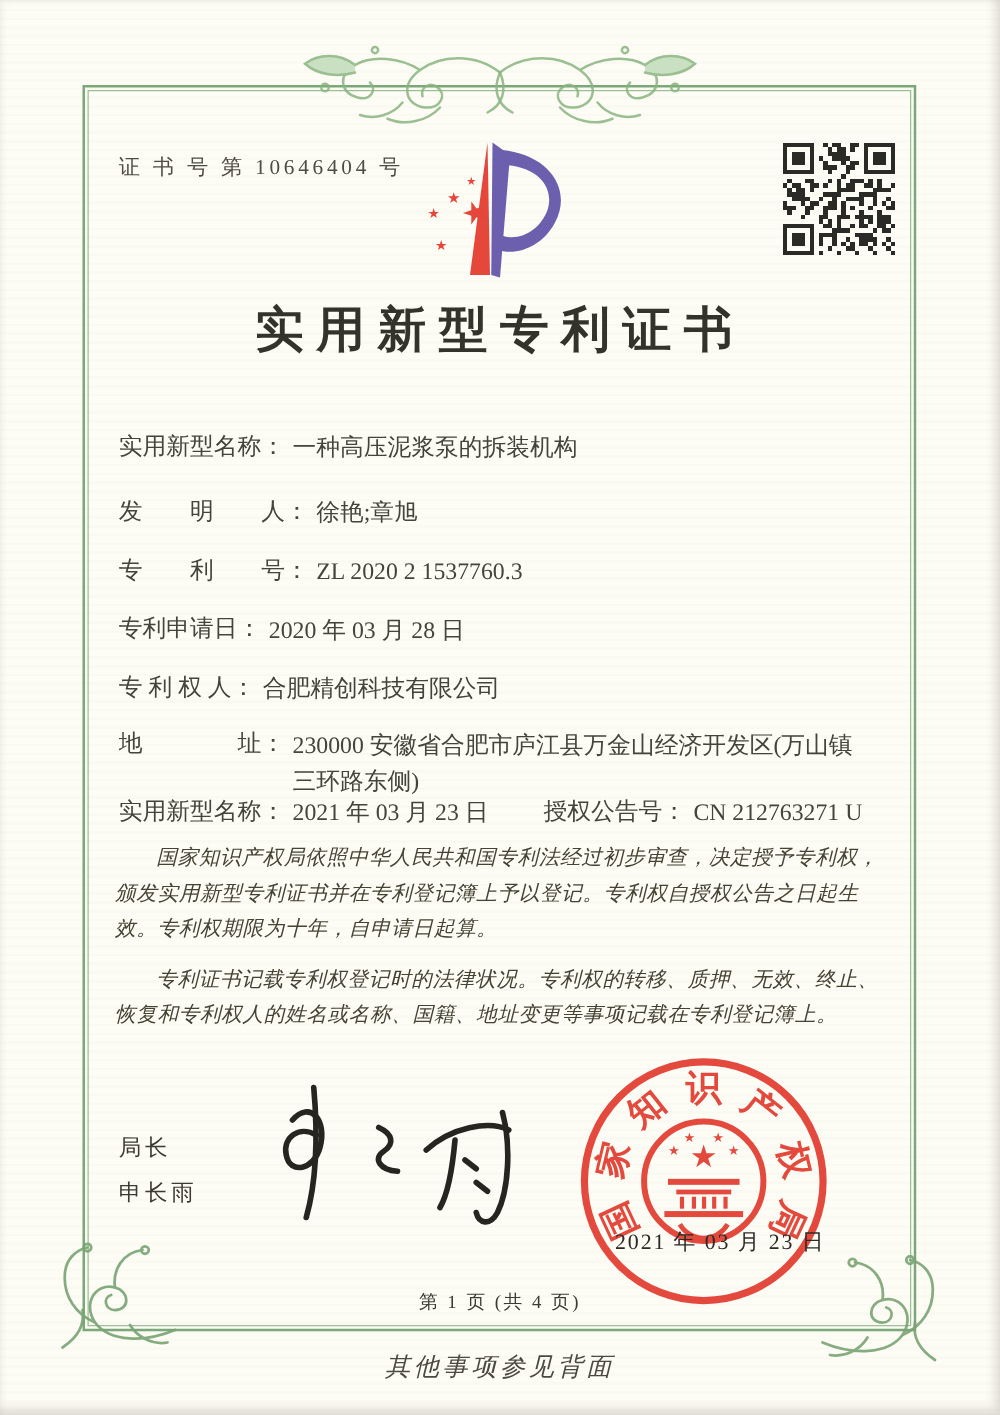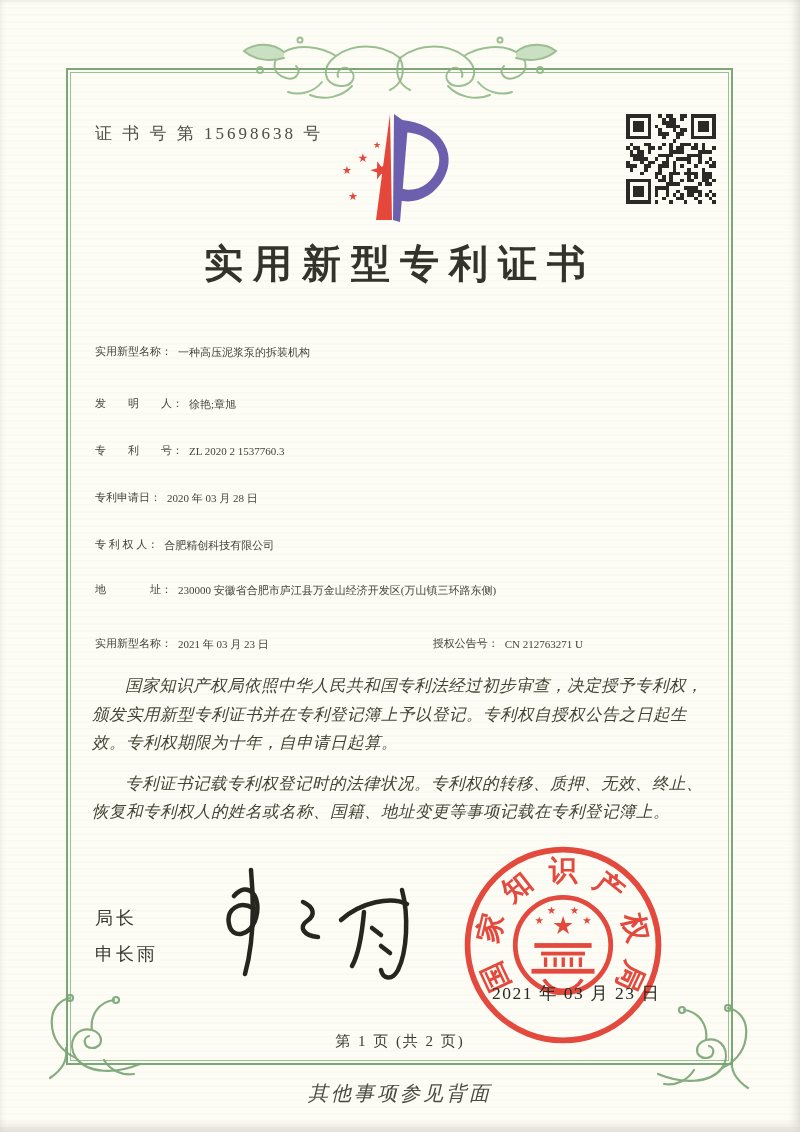--- a/index.html
+++ b/index.html
@@ -18,21 +18,21 @@
     border:2px solid #7ba779;}
   .frame-inner{position:absolute;inset:2px;border:1px solid #9cc096;}
   .ornament-top{position:absolute;left:50%;top:22px;transform:translateX(-50%);}
   .ornament-bl{position:absolute;left:34px;top:994px;}
   .ornament-br{position:absolute;left:652px;top:1004px;transform:scaleX(-1);}
   .cert-no{position:absolute;left:95px;top:122px;font-size:17px;letter-spacing:3px;color:#4e4c43;}
   .logo{position:absolute;left:334px;top:108px;}
   .qr{position:absolute;left:626px;top:114px;width:90px;height:90px;}
   .doc-title{position:absolute;left:0;right:0;top:237px;text-align:center;
     font-size:39px;font-weight:bold;letter-spacing:10px;color:#33322b;}
-  .row{position:absolute;left:95px;width:625px;font-size:11px;color:#45443b;}
+  .row{position:absolute;left:95px;width:625px;font-size:19px;color:#45443b;}
   .row .lbl{display:inline-block;vertical-align:top;color:#45443b;}
   .row .val{display:inline-block;vertical-align:top;margin-left:6px;max-width:470px;line-height:1.55;}
   .row2col .half{display:inline-block;}
   .paras{position:absolute;left:92px;top:660px;width:624px;color:#454334;}
   .paras p{margin:12px 0 8px 0;font-size:16.5px;line-height:1.73;font-style:italic;text-indent:2em;letter-spacing:0.5px;}
   .signer{position:absolute;left:95px;font-size:18px;letter-spacing:3px;color:#3c3a32;}
   .signer-title{top:906px;}
   .signer-name{top:942px;text-align:right;}
   .signature{position:absolute;left:206px;top:862px;}
   .seal{position:absolute;left:458px;top:840px;z-index:1;opacity:0.93;}
@@ -85,21 +85,21 @@
         <path d="M42,64 C28,58 16,44 18,24 C19,14 26,6 36,4"></path>
         <path d="M58,36 C56,22 64,8 80,6"></path>
         <path d="M16,84 C28,76 34,66 32,54"></path>
         <path d="M70,66 C76,76 88,82 100,80"></path>
         <circle cx="36" cy="4" r="3"></circle>
         <circle cx="82" cy="6" r="3"></circle>
       </g>
     </svg>
   </div>
 
-  <div class="cert-no">证 书 号 第 15698638 号</div>
+  <div class="cert-no">证 书 号 第 10646404 号</div>
 
   <div class="logo">
     <svg width="130" height="118" viewBox="0 0 130 118">
       <polygon points="56,6 42,112 58,112" fill="#e5473a"></polygon>
       <polygon points="60,6 74,16 66,114 59,112" fill="#6b5fae"></polygon>
       <path d="M68,12 C106,16 124,44 110,70 C100,89 80,97 64,92 L66,80 C82,86 98,76 104,60 C110,42 96,24 66,24 Z" fill="#6b5fae"></path>
       <text x="46" y="70" font-size="24" fill="#e5473a" text-anchor="middle" transform="rotate(-18 46 62)">★</text>
       <text x="29" y="54" font-size="12" fill="#e5473a" text-anchor="middle">★</text>
       <text x="13" y="66" font-size="11" fill="#e5473a" text-anchor="middle">★</text>
       <text x="19" y="92" font-size="11" fill="#e5473a" text-anchor="middle">★</text>
@@ -476,17 +476,17 @@
           <text transform="rotate(-38.33333333333333) translate(0,-68)" text-anchor="middle">知</text>
           <text transform="rotate(0) translate(0,-68)" text-anchor="middle">识</text>
           <text transform="rotate(38.33333333333334) translate(0,-68)" text-anchor="middle">产</text>
           <text transform="rotate(76.66666666666669) translate(0,-68)" text-anchor="middle">权</text>
           <text transform="rotate(115) translate(0,-68)" text-anchor="middle">局</text>
         </g>
     </svg>
   </div>
   <div class="seal-date">2021 年 03 月 23 日</div>
 
-  <div class="page-num">第 1 页 (共 2 页)</div>
+  <div class="page-num">第 1 页 (共 4 页)</div>
   <div class="back-note">其他事项参见背面</div>
 
   <div class="scan-edge"></div>
 </div>
 
 </body></html>

